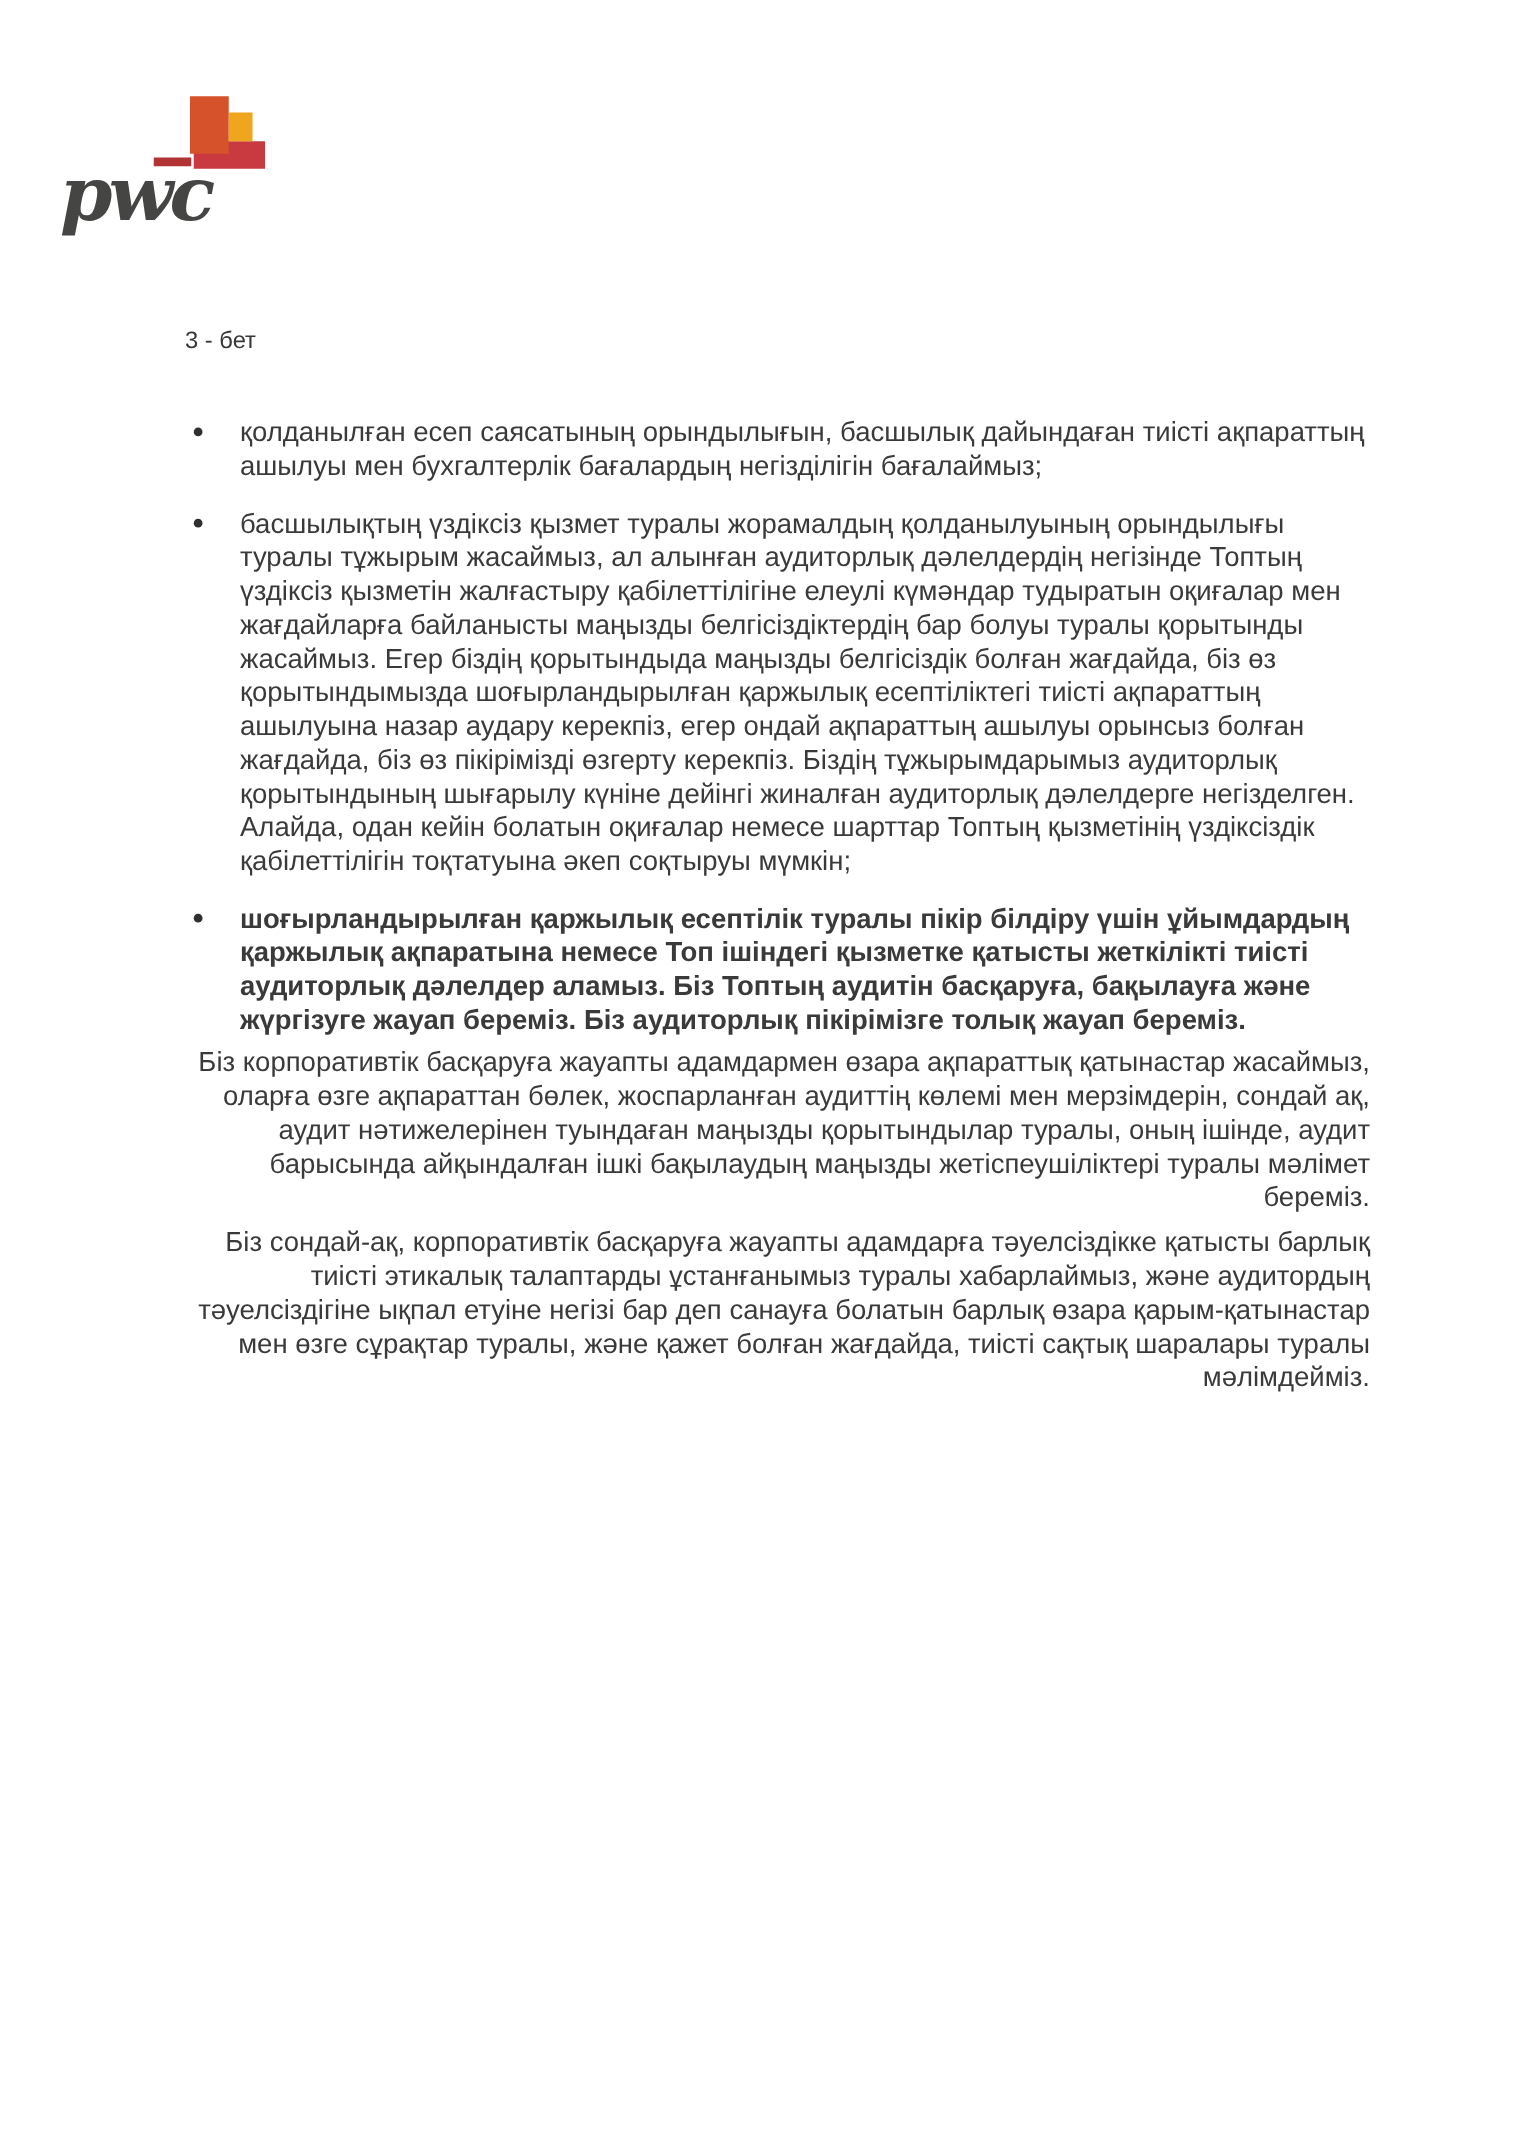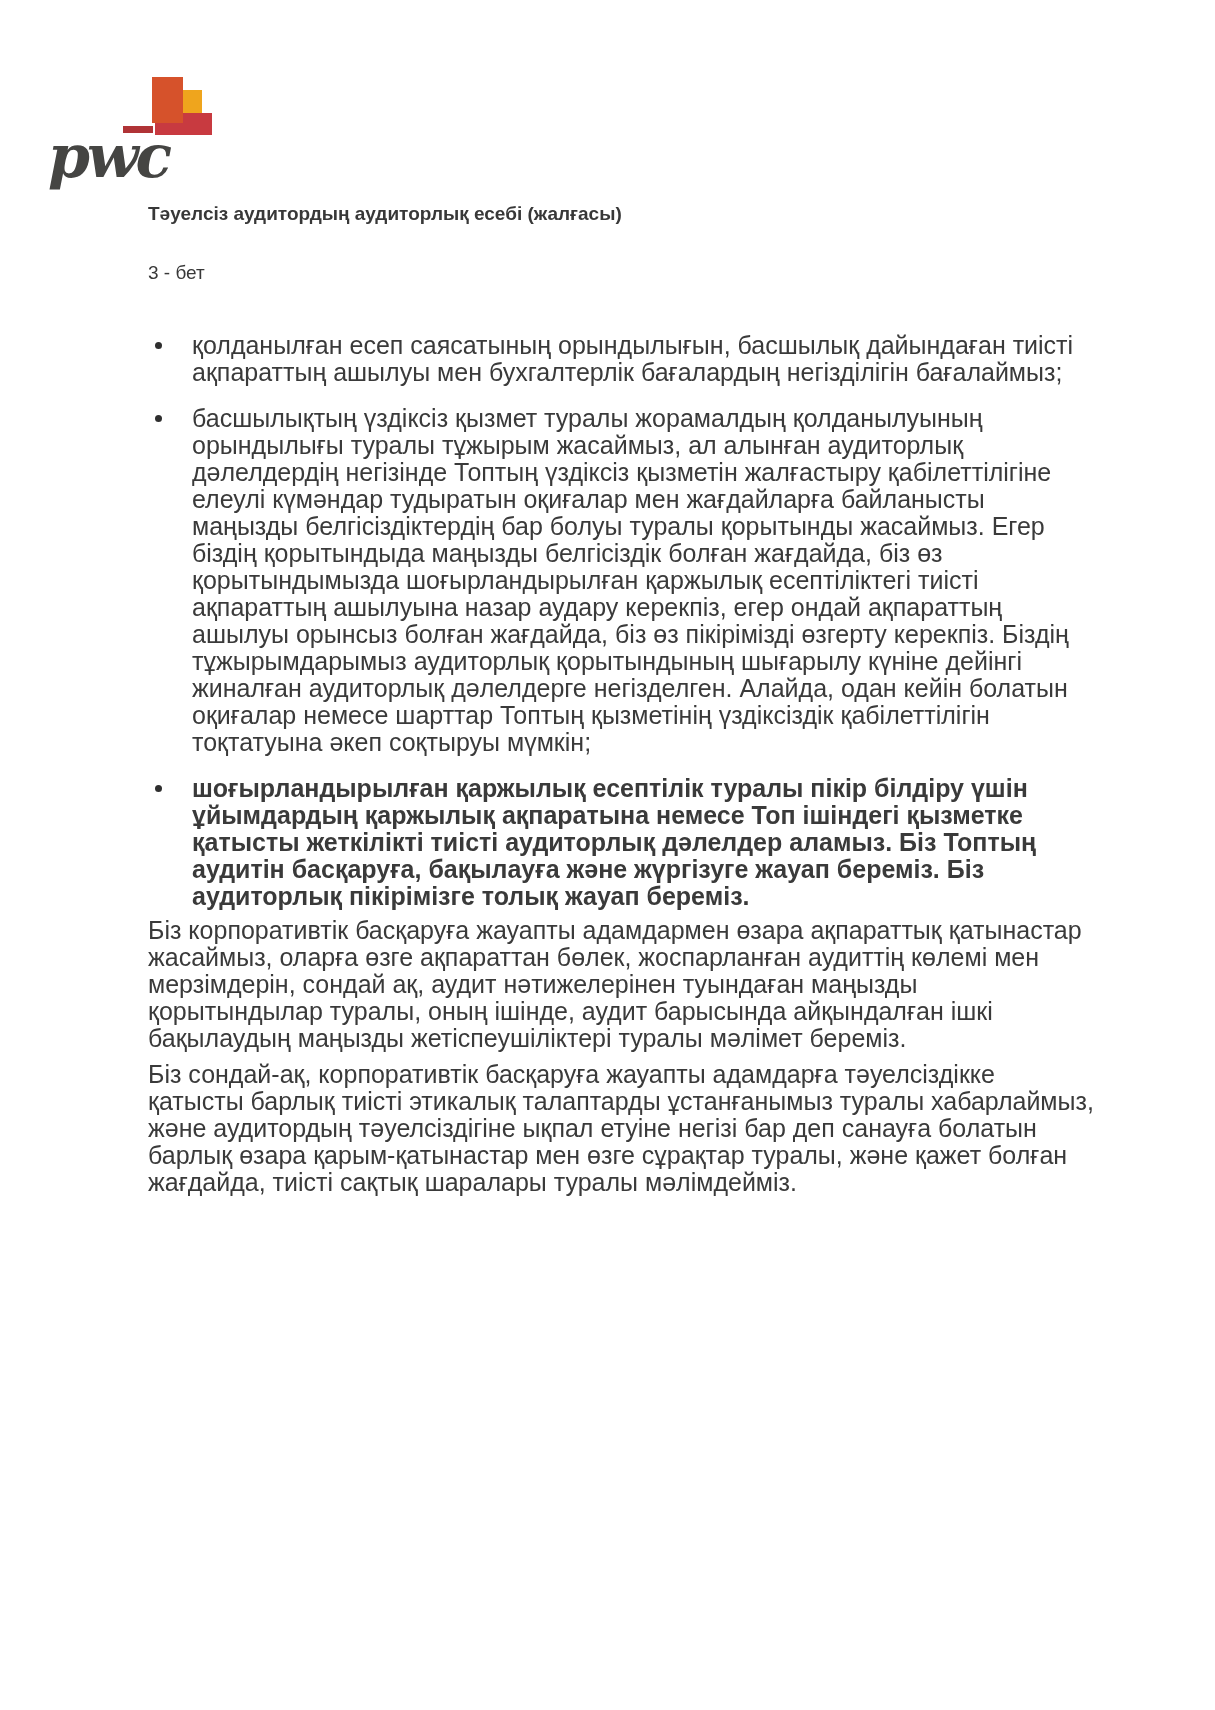--- a/index.html
+++ b/index.html
@@ -53,21 +53,21 @@
     font-size: 19px;
     color: #383838;
   }
 
   
   .content {
     position: absolute;
     left: 148px;
     top: 332px;
     width: 948px;
-    font-size: 25px;
+    font-size: 22px;
     line-height: 27px;
     color: #3a3a3a;
   }
   .bullets {
     margin: 0;
     padding: 0;
     list-style: none;
   }
   .bullet-item {
     position: relative;
@@ -79,36 +79,36 @@
     position: absolute;
     left: 7px;
     top: 10px;
     width: 7px;
     height: 7px;
     border-radius: 50%;
     background: #2f2f2f;
   }
   .para {
     margin: 0 0 9px 0;
+    text-align: right;
   }
 </style>
 </head>
 <body>
 
 <div class="page">
 
   <div class="logo">
     <div class="lb lb-red" style="background: rgb(200, 58, 64);"></div>
     <div class="lb lb-tall" style="background: rgb(214, 82, 43);"></div>
     <div class="lb lb-yellow" style="background: rgb(239, 165, 29);"></div>
     <div class="lb lb-dash" style="background: rgb(176, 51, 54);"></div>
     <div class="wordmark" style="color: rgb(69, 69, 67);">pwc</div>
   </div>
 
-  <h1 class="title">Тәуелсіз аудитордың аудиторлық есебі (жалғасы)</h1>
 
   <div class="pagenum">3 - бет</div>
 
   <div class="content">
     <ul class="bullets">
       <li class="bullet-item">
         <span class="dot"></span>
         <span>қолданылған есеп саясатының орындылығын, басшылық дайындаған тиісті ақпараттың ашылуы мен бухгалтерлік бағалардың негізділігін бағалаймыз;</span>
       </li>
       <li class="bullet-item">

